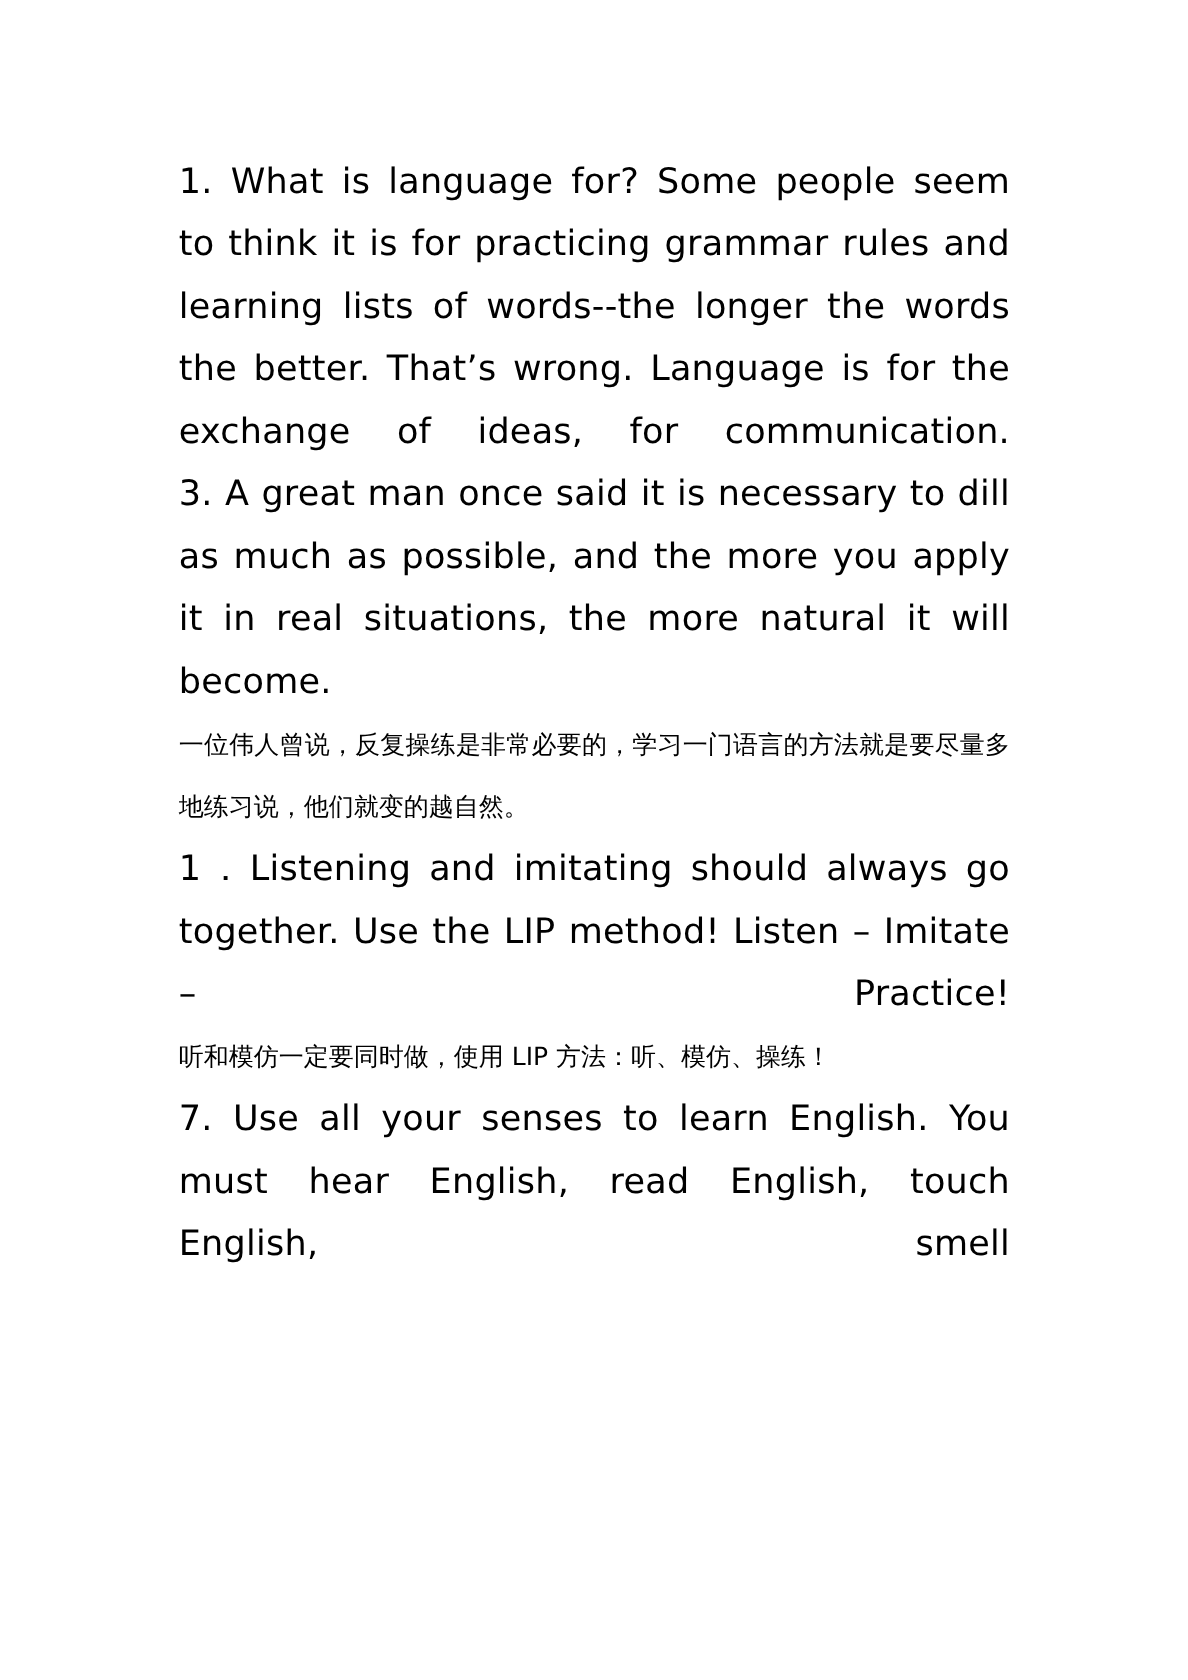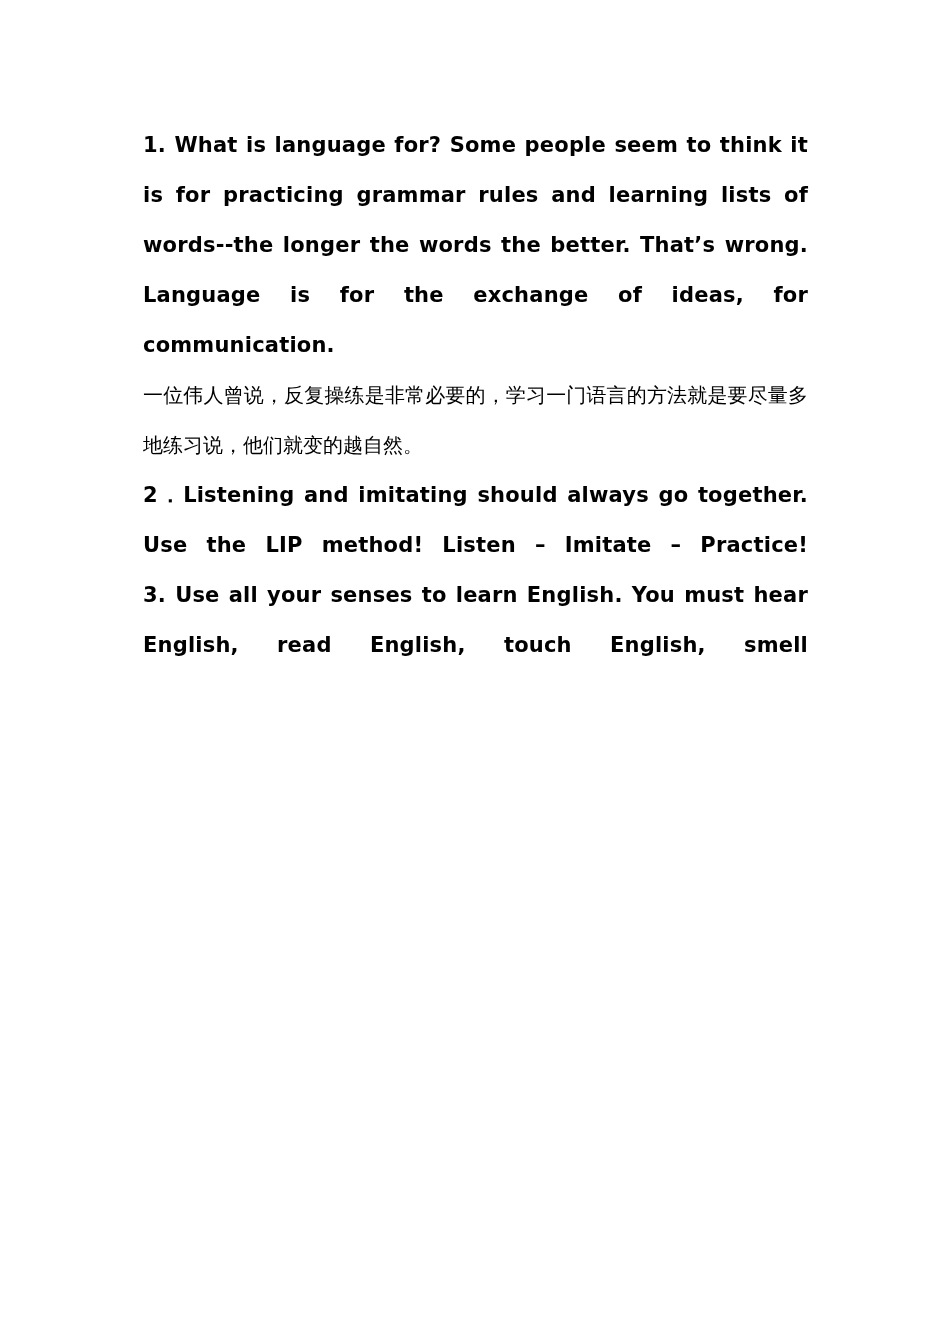--- a/index.html
+++ b/index.html
@@ -31,23 +31,23 @@
     margin: 0 0 0 0;
   }
   .para {
     font-size: 21.5px;
     line-height: 50px;
     text-align: justify;
     text-justify: inter-word;
     word-spacing: 0px;
   }
   .en {
-    font-weight: bold;
+    font-weight: normal;
     font-family: "DejaVu Sans", sans-serif;
-    font-size: 21px;
+    font-size: 28px;
     letter-spacing: 0.2px;
   }
   .cn {
     font-weight: normal;
     font-family: "DejaVu Sans", sans-serif;
     font-size: 20px;
   }
   
   .block {
     text-align: justify;
@@ -61,22 +61,24 @@
 </head>
 <body>
 
 <div class="page">
   <div class="page-body">
 
     <p class="para en block-j">1. What is language for? Some people seem to think it is for practicing grammar rules and learning lists of words--the longer the words the better. That’s wrong. Language is for the exchange of ideas, for communication.</p>
 
 
 
+    <p class="para en block-j">3. A great man once said it is necessary to dill as much as possible, and the more you apply it in real situations, the more natural it will become.</p>
 
     <p class="para cn block">一位伟人曾说，反复操练是非常必要的，学习一门语言的方法就是要尽量多地练习说，他们就变的越自然。</p>
 
-    <p class="para en block-j">2．Listening and imitating should always go together. Use the LIP method! Listen – Imitate – Practice!</p>
+    <p class="para en block-j">1．Listening and imitating should always go together. Use the LIP method! Listen – Imitate – Practice!</p>
 
+    <p class="para cn block">听和模仿一定要同时做，使用 LIP 方法：听、模仿、操练！</p>
 
-    <p class="para en block-j">3. Use all your senses to learn English. You must hear English, read English, touch English, smell</p>
+    <p class="para en block-j">7. Use all your senses to learn English. You must hear English, read English, touch English, smell</p>
 
   </div>
 </div>
 
 </body></html>

